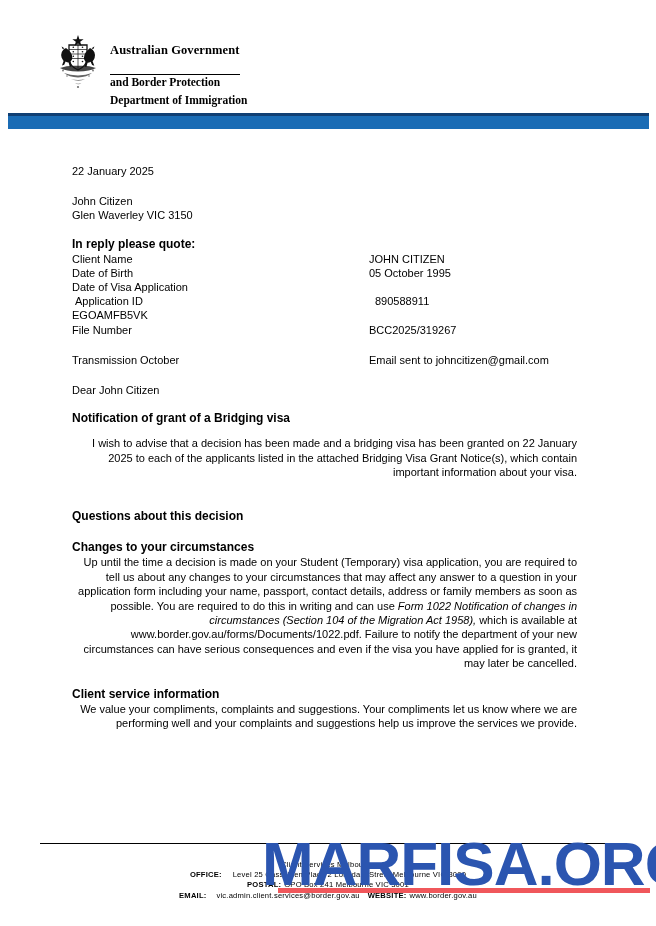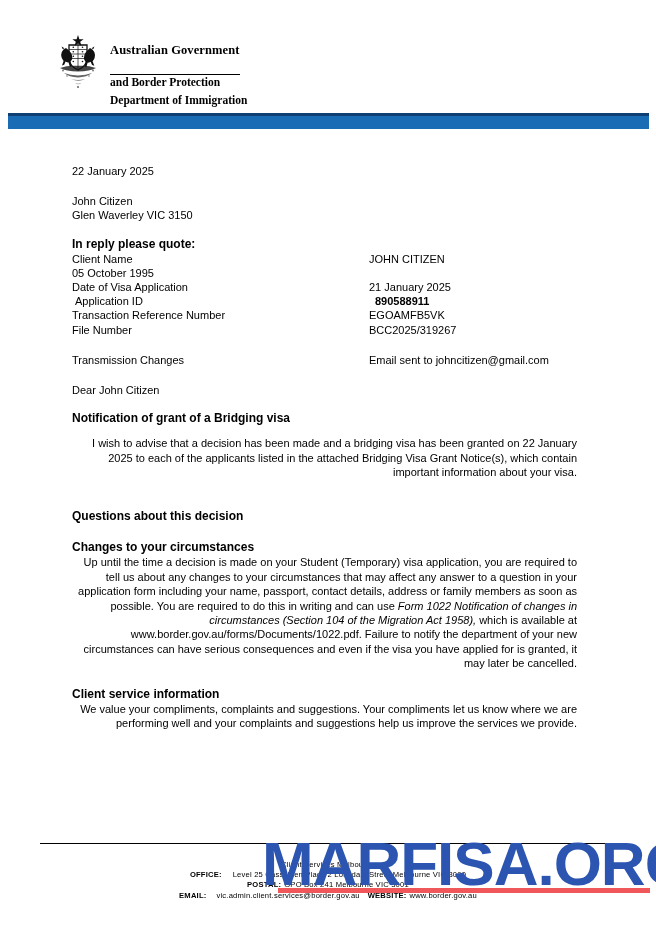--- a/index.html
+++ b/index.html
@@ -85,21 +85,21 @@
     font-weight: bold;
     font-size: 12px;
     line-height: 15px;
   }
 
   
   .kv { display: flex; font-size: 11px; line-height: 14.2px; gap: 42px; }
   .kv .k { width: 255px; flex: 0 0 255px; }
   .kv .v { flex: 1 1 auto; }
   .kv.indent .k { padding-left: 3px; }
-  .kv.indent .v { padding-left: 3px; font-weight: bold; }
+  .kv.indent .v { padding-left: 3px; }
   .kv.trans .k { width: 255px; flex: 0 0 255px; }
 
   p.para {
     margin: 0;
     font-size: 11px;
     line-height: 14.4px;
     text-align: right;
   }
   .ital { font-style: italic; }
 
@@ -208,43 +208,42 @@
 
   <div class="sp-14"></div>
 
   <div class="heading">In reply please quote:</div>
 
   <div class="kv">
     <span class="k">Client Name</span>
     <span class="v">JOHN CITIZEN</span>
   </div>
   <div class="kv">
+    <span class="k">Date of Birth</span>
     <span class="v">05 October 1995</span>
   </div>
   <div class="kv">
     <span class="k">Date of Visa Application</span>
-    <span class="v">21 January 2025</span>
   </div>
   <div class="kv indent">
     <span class="k">Application ID</span>
     <span class="v">890588911</span>
   </div>
   <div class="kv">
-    <span class="k">Transaction Reference Number</span>
     <span class="v">EGOAMFB5VK</span>
   </div>
   <div class="kv">
     <span class="k">File Number</span>
     <span class="v">BCC2025/319267</span>
   </div>
 
   <div class="sp-16"></div>
 
   <div class="kv trans">
-    <span class="k">Transmission Changes</span>
+    <span class="k">Transmission October</span>
     <span class="v">Email sent to johncitizen@gmail.com</span>
   </div>
 
   <div class="sp-16"></div>
 
   <div class="addr-line">Dear John Citizen</div>
 
   <div class="sp-14"></div>
 
   <div class="heading">Notification of grant of a Bridging visa</div>

